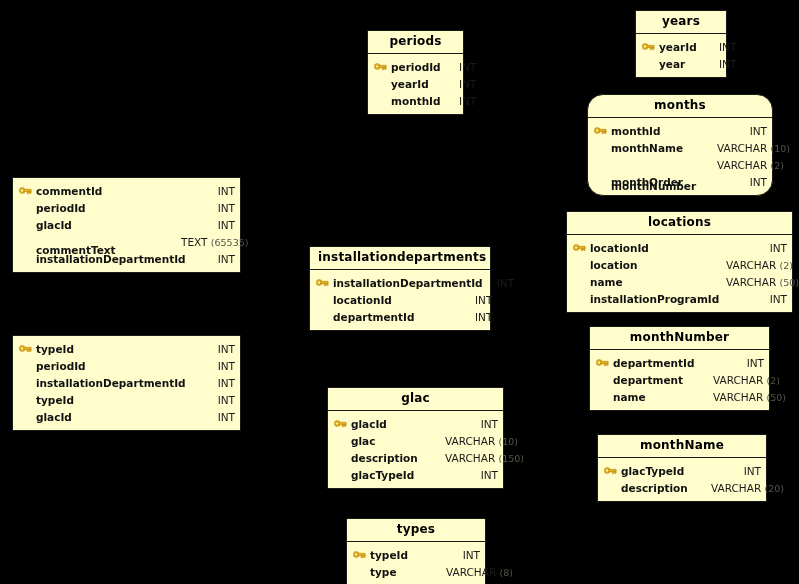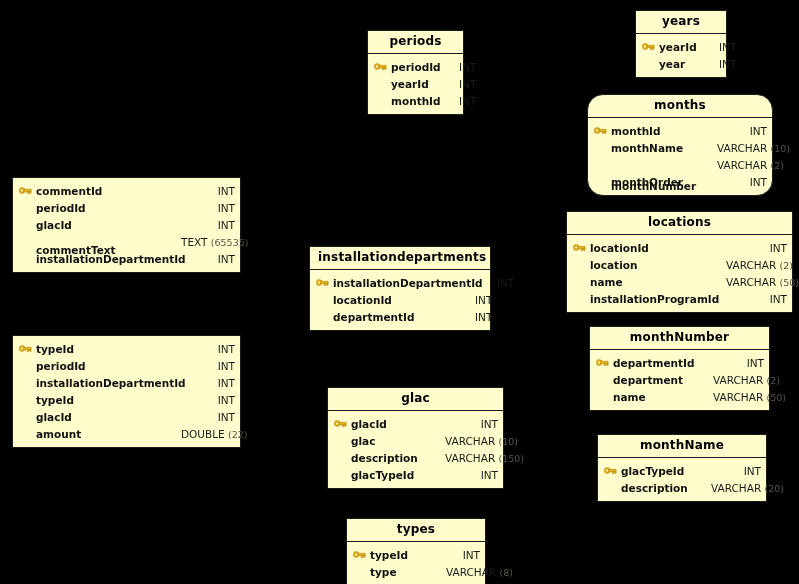--- a/index.html
+++ b/index.html
@@ -301,25 +301,20 @@
         <div class="field-row">
           <span class="key-cell"></span>
           <span class="field-name" style="min-width: 131px;">typeId</span>
           <span class="field-type"><span>INT</span></span>
         </div>
         <div class="field-row">
           <span class="key-cell"></span>
           <span class="field-name" style="min-width: 131px;">glacId</span>
           <span class="field-type"><span>INT</span></span>
         </div>
-        <div class="field-row">
-          <span class="key-cell"></span>
-          <span class="field-name" style="min-width: 131px;">amount</span>
-          <span class="field-type"><span>DOUBLE</span> <span class="sz">(22)</span></span>
-        </div>
       </div>
     </div>
     <div class="entity" data-layout="1" style="left: 589px; top: 326px; width: 181px;">
       <div class="entity-title">monthNumber</div>
       <div class="entity-fields">
         <div class="field-row">
           <span class="key-cell">
             <svg class="key-icon" width="13" height="11" viewBox="0 0 13 11" xmlns="http://www.w3.org/2000/svg">
               <g fill="#E3B11C" stroke="#B8860B" stroke-width="0.6">
                 <circle cx="3.2" cy="5.5" r="2.9"></circle>

